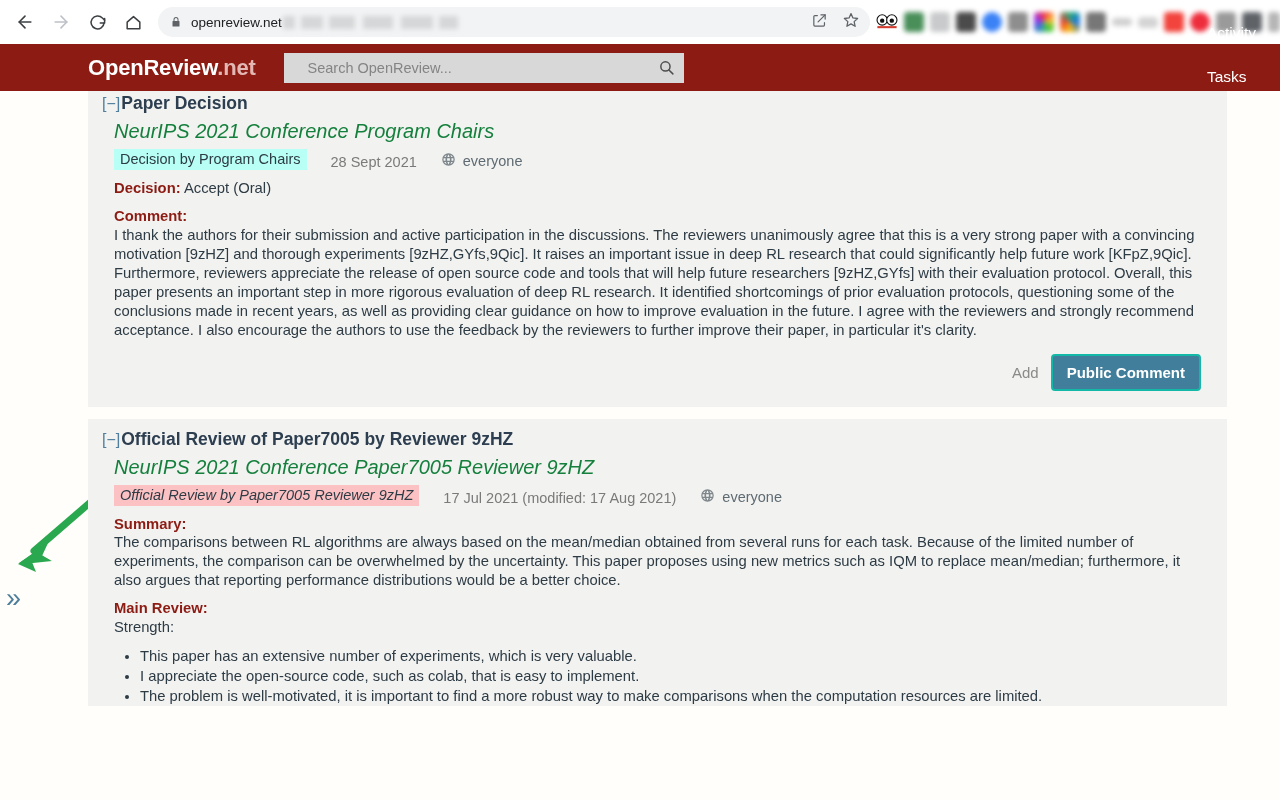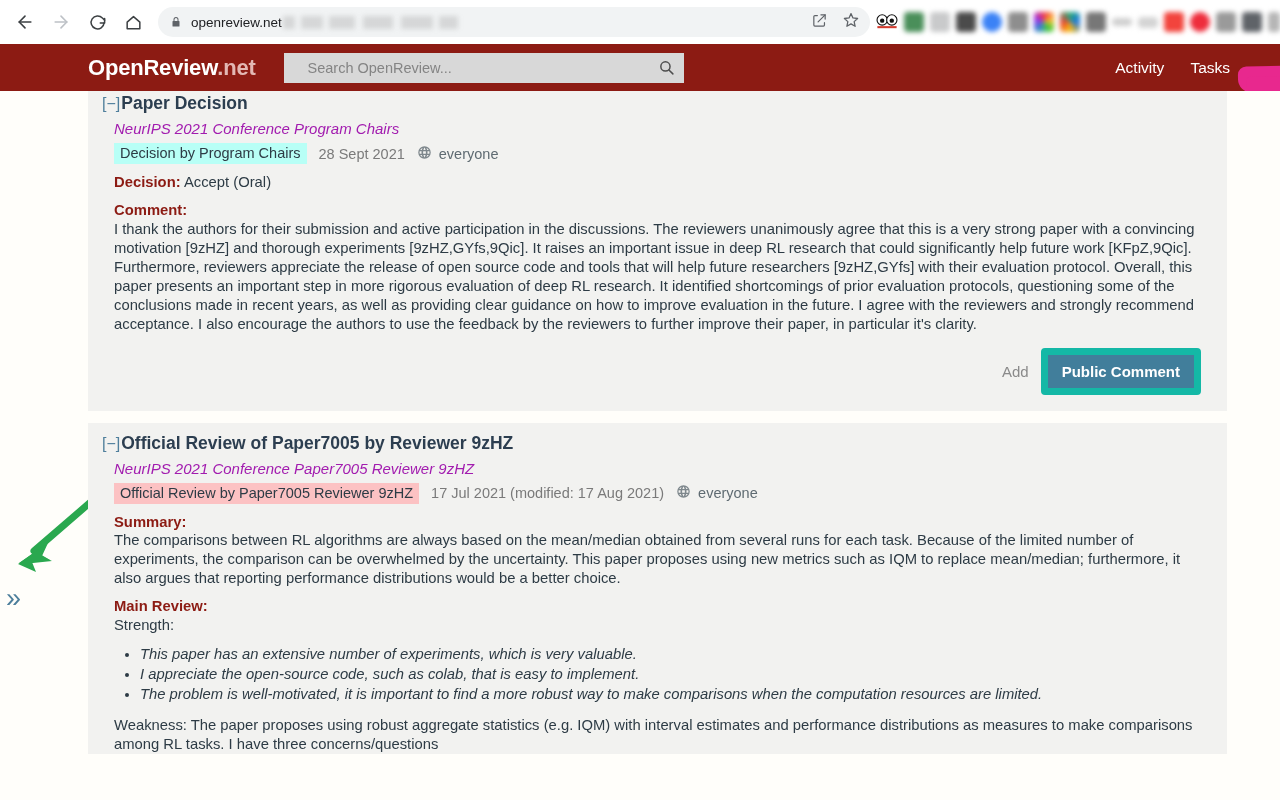--- a/index.html
+++ b/index.html
@@ -90,22 +90,23 @@
     border: 0; outline: 0; background: transparent;
     width: 100%; height: 100%;
     font-family: "Liberation Sans", sans-serif;
     font-size: 14.5px; color: #444;
   }
   .search-input::placeholder { color: #848484; }
   .search-ico { position:absolute; right: 9px; color: #4d4d4d; display:flex; }
 
   .or-nav {
     margin-left: auto; margin-right: 10px;
-    display: flex; align-items: flex-end; gap: 26px;
+    display: flex; align-items: flex-start; gap: 26px;
     padding-right: 14px;
+    flex-direction: column;
   }
   .or-nav a {
     color: #ffffff; text-decoration: none;
     font-size: 15.5px;
   }
   .user-menu { position: relative; display:flex; align-items:center; color:#fff; font-size:15.5px;}
   .redaction {
     position: absolute;
     left: -18px; top: -12px;
     width: 152px; height: 26px;
@@ -144,50 +145,50 @@
     margin: 0; padding-top: 10px;
     line-height: 1.2;
   }
   .toggle {
     color: #4f7f9c; font-weight: normal;
     font-size: 16px;
     margin-left: -12px; margin-right: 1px;
     font-family: "Liberation Sans", sans-serif;
   }
   .note-authors {
-    font-style: italic; font-size: 15px; color: #a21caf;
+    font-style: italic; font-size: 20px; color: #15803d;
     margin-top: 6px;
   }
   .meta-row {
     margin-top: 6px;
-    display: flex; align-items: center; gap: 12px;
+    display: flex; align-items: flex-end; gap: 24px;
     font-size: 14.5px;
   }
   .badge { padding: 2px 6px 3px; color: #2d3b45; }
   .badge.cyan { background: #b8fff6; }
-  .badge.pink { background: #fcc2c3; }
+  .badge.pink { background: #fcc2c3; font-style: italic; }
   .meta-date { color: #7a7a7a; }
   .readers { display: flex; align-items: center; gap: 7px; color: #5f6b72; }
 
   .field { margin-top: 9px; font-size: 14.8px; color: #2d3b45; line-height: 1.28; }
   .field-label { color: #8c1b13; font-weight: bold; }
   .field-body { color: #2d3b45; }
   .para { margin-top: 2px; font-size: 14.8px; line-height: 1.28; color: #2d3b45; }
 
   ul.review-list { margin: 10px 0 0 0; padding-left: 26px; }
-  ul.review-list li { font-size: 14.8px; line-height: 1.28; color: #2d3b45; margin-bottom: 1px; font-style: italic; }
+  ul.review-list li { font-size: 14.8px; line-height: 1.28; color: #2d3b45; margin-bottom: 1px; }
 
   .card-actions {
     display: flex; justify-content: flex-end; align-items: center;
     gap: 12px; padding: 14px 0 16px;
     font-size: 15px; color: #8a8a8a;
   }
   .btn-public {
     background: #417e9b;
-    border: 7px solid #14b8a6;
+    border: 2px solid #14b8a6;
     color: #ffffff;
     font-weight: bold;
     font-size: 15px;
     padding: 8px 14px;
     border-radius: 4px;
     font-family: "Liberation Sans", sans-serif;
     cursor: pointer;
   }
 
   .card.collapsed {
@@ -390,17 +391,16 @@
         <div class="field-label">Main Review:</div>
         <div class="field-body">Strength:</div>
       </div>
 
       <ul class="review-list">
         <li>This paper has an extensive number of experiments, which is very valuable.</li>
         <li>I appreciate the open-source code, such as colab, that is easy to implement.</li>
         <li>The problem is well-motivated, it is important to find a more robust way to make comparisons when the computation resources are limited.</li>
       </ul>
 
-      <div class="para" style="margin-top:12px">Weakness: The paper proposes using robust aggregate statistics (e.g. IQM) with interval estimates and performance distributions as measures to make comparisons among RL tasks. I have three concerns/questions</div>
     </div>
 
   </div>
 </div>
 
 </body></html>

